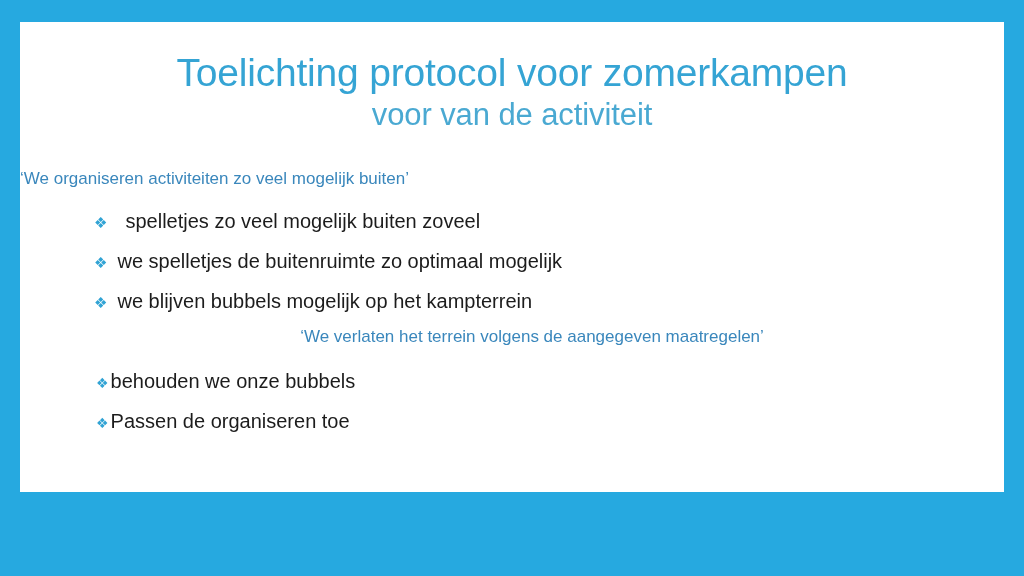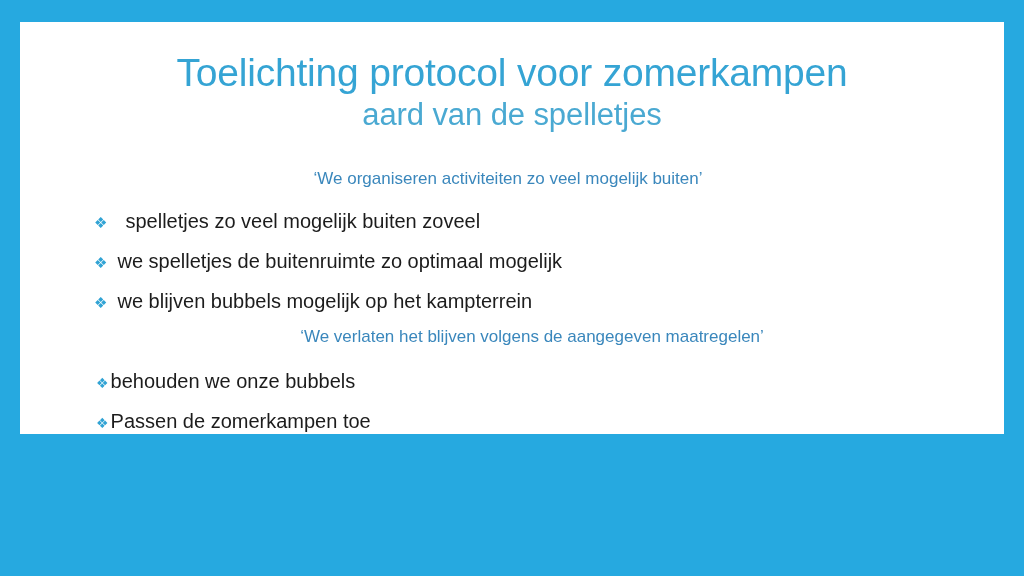--- a/index.html
+++ b/index.html
@@ -22,21 +22,21 @@
     width: 1024px;
     height: 576px;
     background: #26A9E0;
   }
 
   .slide-canvas {
     position: absolute;
     left: 20px;
     top: 22px;
     width: 984px;
-    height: 412px;
+    height: 470px;
     background: #FFFFFF;
   }
 
   
   .title-block {
     position: absolute;
     left: 0;
     top: 28px;
     width: 984px;
     text-align: center;
@@ -70,21 +70,21 @@
     color: #3A87BC;
     font-size: 17px;
     line-height: 22px;
     white-space: nowrap;
   }
   .quote-1 {
     position: absolute;
     left: 0;
     top: 18px;
     width: 984px;
-    text-align: center;
+    text-align: left;
     padding-right: 8px;
     box-sizing: border-box;
   }
   .quote-2 {
     position: absolute;
     left: 0;
     top: 176px;
     width: 984px;
     text-align: center;
     padding-left: 40px;
@@ -129,21 +129,21 @@
   .row-b2 { top: 258px; }
 </style>
 </head>
 <body>
 
 <div class="slide-frame">
   <div class="slide-canvas">
 
     <div class="title-block">
       <div class="title-line">Toelichting protocol voor zomerkampen</div>
-      <div class="subtitle-line">aard van de spelletjes</div>
+      <div class="subtitle-line">voor van de activiteit</div>
     </div>
 
     <div class="body-block">
 
       <div class="quote quote-1">‘We organiseren activiteiten zo veel mogelijk buiten’</div>
 
       <div class="bullet-row grp-a row-a1">
         <span class="bullet-glyph">❖</span>
         <span class="bullet-text">spelletjes zo veel mogelijk buiten zoveel</span>
       </div>
@@ -151,27 +151,27 @@
       <div class="bullet-row grp-a row-a2">
         <span class="bullet-glyph">❖</span>
         <span class="bullet-text">we spelletjes de buitenruimte zo optimaal mogelijk</span>
       </div>
 
       <div class="bullet-row grp-a row-a3">
         <span class="bullet-glyph">❖</span>
         <span class="bullet-text">we blijven bubbels mogelijk op het kampterrein</span>
       </div>
 
-      <div class="quote quote-2">‘We verlaten het blijven volgens de aangegeven maatregelen’</div>
+      <div class="quote quote-2">‘We verlaten het terrein volgens de aangegeven maatregelen’</div>
 
       <div class="bullet-row grp-b row-b1">
         <span class="bullet-glyph">❖</span>
         <span class="bullet-text">behouden we onze bubbels</span>
       </div>
 
       <div class="bullet-row grp-b row-b2">
         <span class="bullet-glyph">❖</span>
-        <span class="bullet-text">Passen de zomerkampen toe</span>
+        <span class="bullet-text">Passen de organiseren toe</span>
       </div>
 
     </div>
   </div>
 </div>
 
 </body></html>

